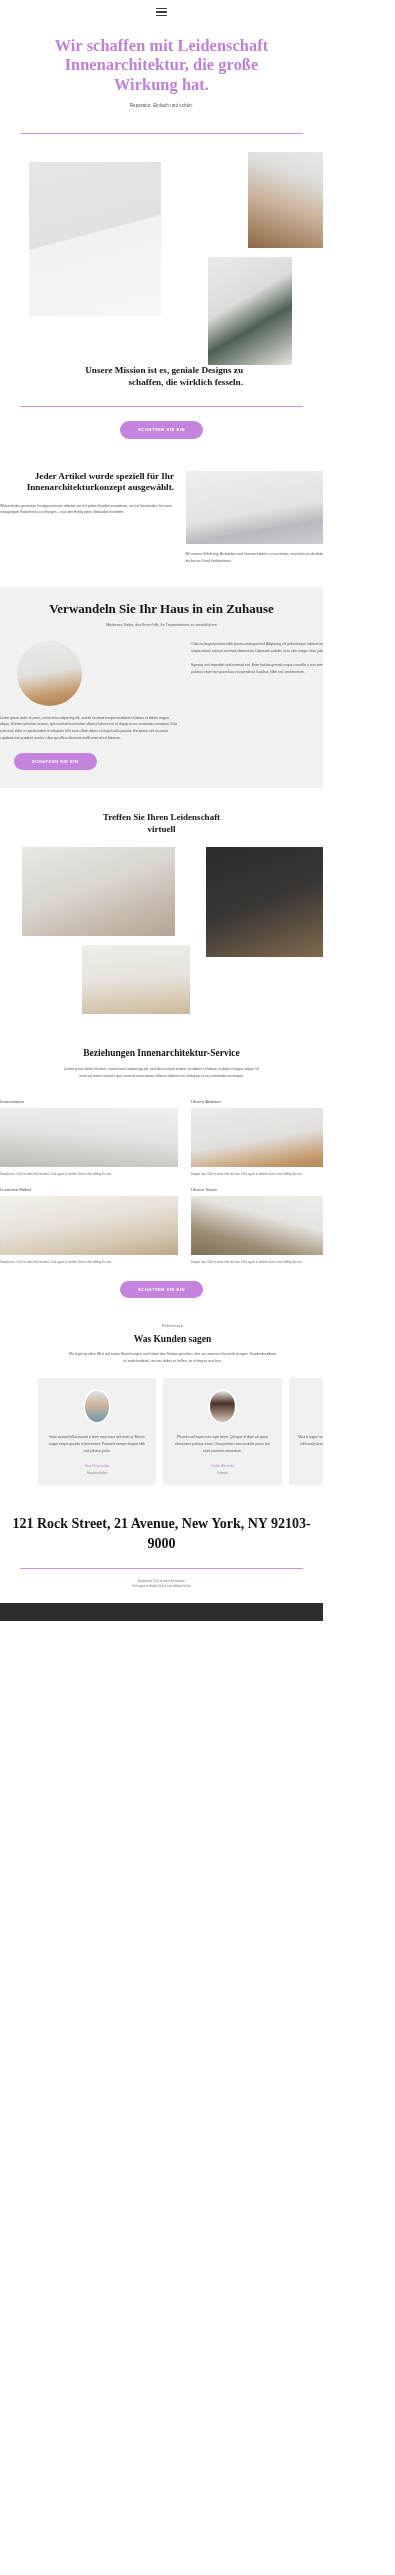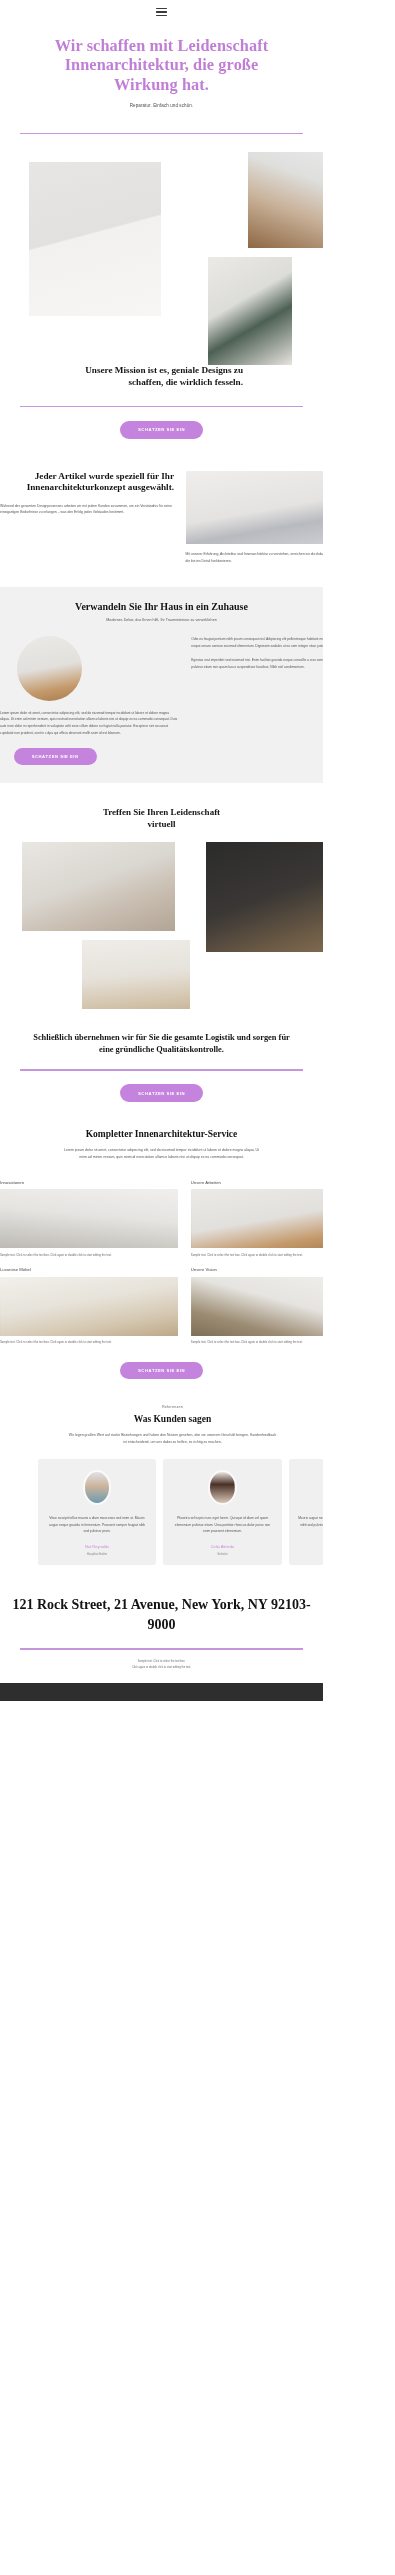--- a/index.html
+++ b/index.html
@@ -122,21 +122,21 @@
   .article .right { width: 162px; }
   .article .right .figure {
     width: 162px; height: 73px;
     background-size: cover; background-position: center;
   }
   .article .right p.body { margin-top: 7.4px; }
 
   
   .band-gray { background: #f1f1f1; margin-top: 23px; padding: 13.7px 0 18px; }
   .band-gray .head { text-align: center; }
-  .band-gray h2 { font-size: 10px; color: #141414; }
+  .band-gray h2 { font-size: 13px; color: #141414; }
   .band-gray .sub {
     font-size: 3.7px; color: #5a5a5a; margin-top: 4.7px; line-height: 1.65;
     width: 174px; margin-left: auto; margin-right: auto;
   }
   .band-cols { display: flex; gap: 13.7px; width: 369px; margin: 13.7px auto 0; align-items: flex-start; }
   .band-cols .col { width: 178px; }
   .round-img {
     width: 65px; height: 65px; border-radius: 50%;
     background-size: cover; background-position: center;
     margin: 0 auto 0 17px;
@@ -292,28 +292,23 @@
 
   <section class="virtual">
     <h2 class="serif">Treffen Sie Ihren Leidenschaft virtuell</h2>
   </section>
   <section class="gallery2">
     <div class="ph p-sofa" style="left:22px; top:0px;   width:153px; height:89px;"></div>
     <div class="ph p-dark" style="left:206px;top:0px;   width:168px; height:110px;"></div>
     <div class="ph p-wood" style="left:82px;top:98px; width:108px; height:69px;"></div>
   </section>
 
-  <section class="logistics">
-    <h2 class="serif">Schließlich übernehmen wir für Sie die gesamte Logistik und sorgen für eine gründliche Qualitätskontrolle.</h2>
-    <div class="divider"></div>
-    <button class="btn-primary">SCHÄTZEN SIE EIN</button>
-  </section>
 
   <section class="services">
-    <h2 class="serif">Kompletter Innenarchitektur-Service</h2>
+    <h2 class="serif">Beziehungen Innenarchitektur-Service</h2>
     <p class="lead">Lorem ipsum dolor sit amet, consectetur adipiscing elit, sed do eiusmod tempor incididunt ut labore et dolore magna aliqua. Ut enim ad minim veniam, quis nostrud exercitation ullamco laboris nisi ut aliquip ex ea commodo consequat.</p>
 
     <div class="cards">
       <div class="card">
         <div class="t">Innovationen</div>
         <div class="img p-modern"></div>
         <div class="cap">Sample text. Click to select the text box. Click again or double click to start editing the text.</div>
       </div>
       <div class="card">
         <div class="t">Unsere Arbeiten</div>

